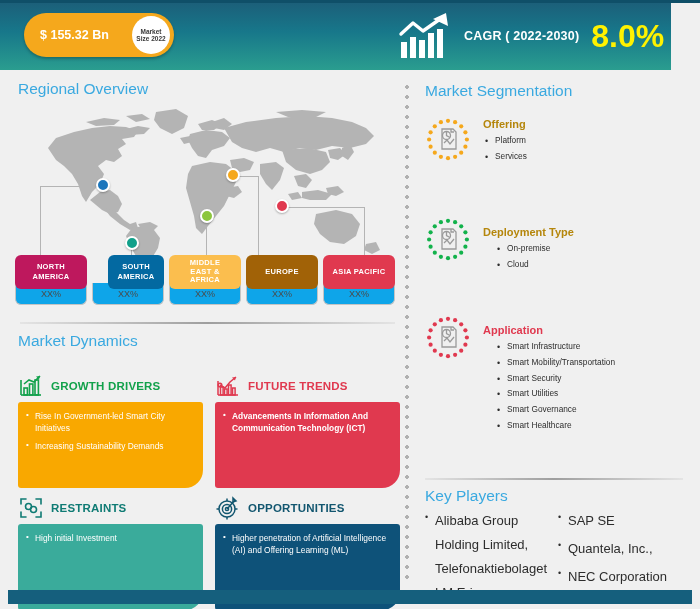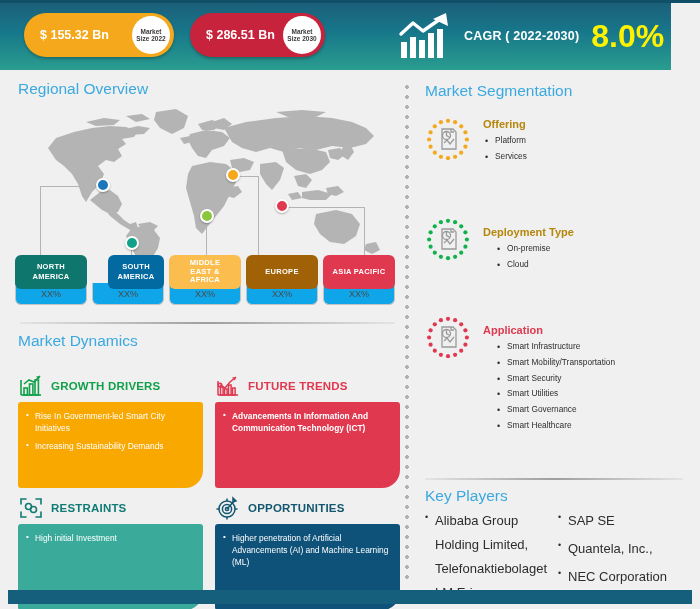--- a/index.html
+++ b/index.html
@@ -116,27 +116,20 @@
     <div class="top-edge"></div>
 
     <div class="pill" id="pill-2022">
       <span class="amount">$ 155.32 Bn</span>
       <span class="bubble">
         <span>Market</span>
         <span>Size 2022</span>
       </span>
     </div>
 
-    <div class="pill" id="pill-2030">
-      <span class="amount">$ 286.51 Bn</span>
-      <span class="bubble">
-        <span>Market</span>
-        <span>Size 2030</span>
-      </span>
-    </div>
 
     <div class="cagr-wrap">
       <svg class="cagr-icon" viewBox="0 0 60 48">
         <rect x="3" y="30" width="6" height="16" fill="#fff"></rect>
         <rect x="12" y="25" width="6" height="21" fill="#fff"></rect>
         <rect x="21" y="28" width="6" height="18" fill="#fff"></rect>
         <rect x="30" y="21" width="6" height="25" fill="#fff"></rect>
         <rect x="39" y="17" width="6" height="29" fill="#fff"></rect>
         <polyline points="3,22 15,11 25,19 45,5" fill="none" stroke="#fff" stroke-width="3.4" stroke-linejoin="round" stroke-linecap="round"></polyline>
         <polygon points="48,1 50,14 35,7" fill="#fff"></polygon>
@@ -211,21 +204,21 @@
       <div class="marker" style="left:78px; top:74px; background:#1c76bc;"></div>
       <div class="marker" style="left:107px; top:132px; background:#11a08a;"></div>
       <div class="marker" style="left:182px; top:105px; background:#8cc63e;"></div>
       <div class="marker" style="left:208px; top:64px; background:#f5a81c;"></div>
       <div class="marker" style="left:257px; top:95px; background:#e0394f;"></div>
     </div>
   </div>
 
   <div class="region-boxes">
     <div class="region" style="left:0px;">
-      <div class="head" style="background:#0f766e;">
+      <div class="head" style="background:#be185d;">
         <span>NORTH</span>
         <span>AMERICA</span>
       </div>
       <div class="val">XX%</div>
     </div>
 
     <div class="region" style="left:77px;">
       <div class="head" style="background:#0369a1;margin-left:16px;">
         <span>SOUTH</span>
         <span>AMERICA</span>
@@ -341,21 +334,21 @@
               <circle cx="12" cy="13" r="1.6"></circle>
               <path d="M12,13 L20,4"></path>
               <path d="M18,2 L21,5 L18,6 Z"></path>
               <path d="M4,13 L1.5,13 M20,13 L22.5,13 M12,21 L12,23.5 M12,5 L12,2.6"></path>
             </g>
           </svg>
           <span class="t" style="color:#12566f;">OPPORTUNITIES</span>
         </div>
         <div class="md-body" style="background:#0e5279;">
           <ul>
-            <li>Higher penetration of Artificial Advancements (AI) and Machine Learning (ML)</li>
+            <li>Higher penetration of Artificial Intelligence (AI) and Offering Learning (ML)</li>
           </ul>
         </div>
       </div>
 
     </div>
   </div>
 
   <div class="dotted-sep"></div>
 
   <div id="market-segmentation">

